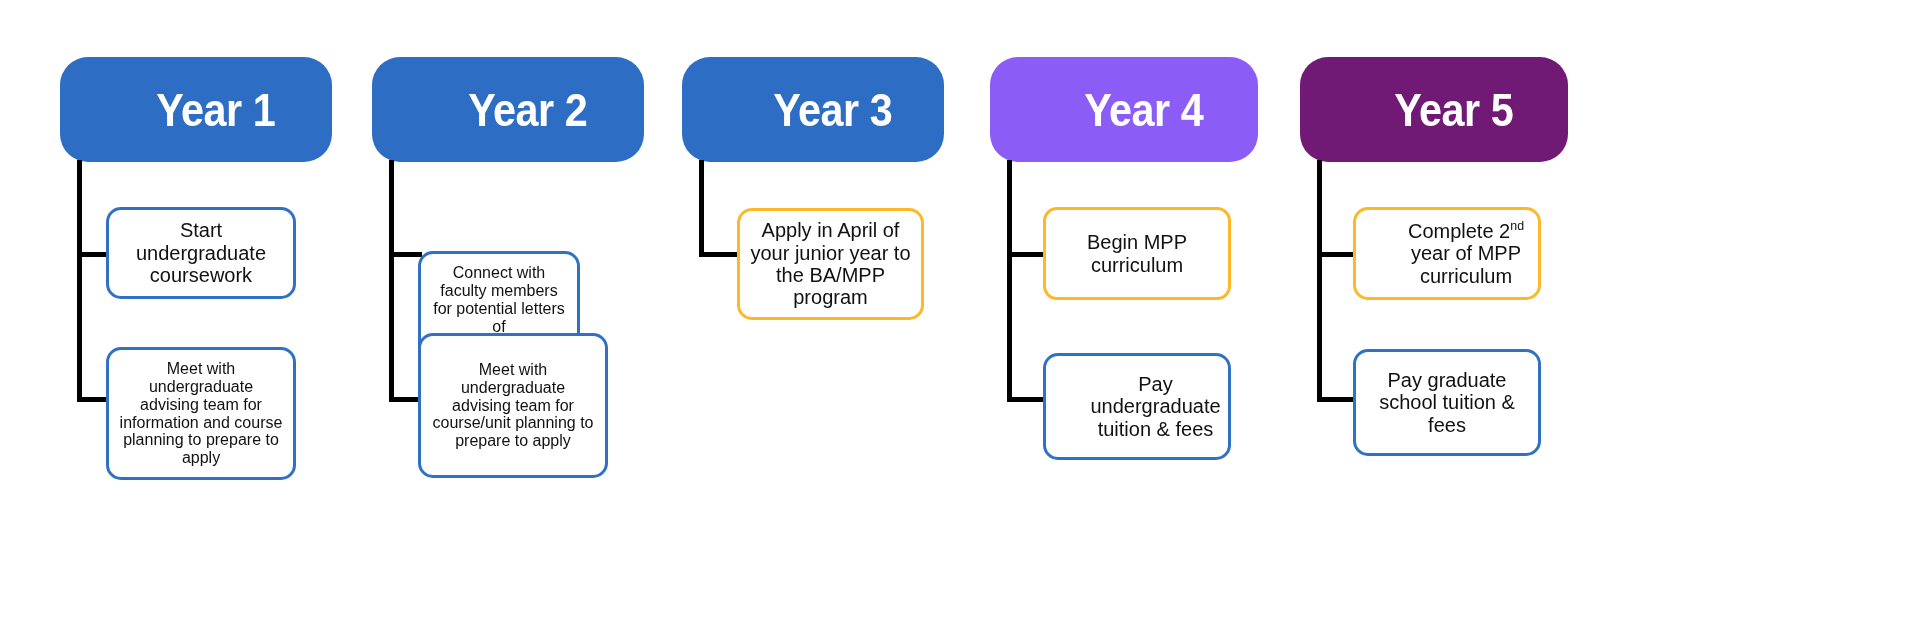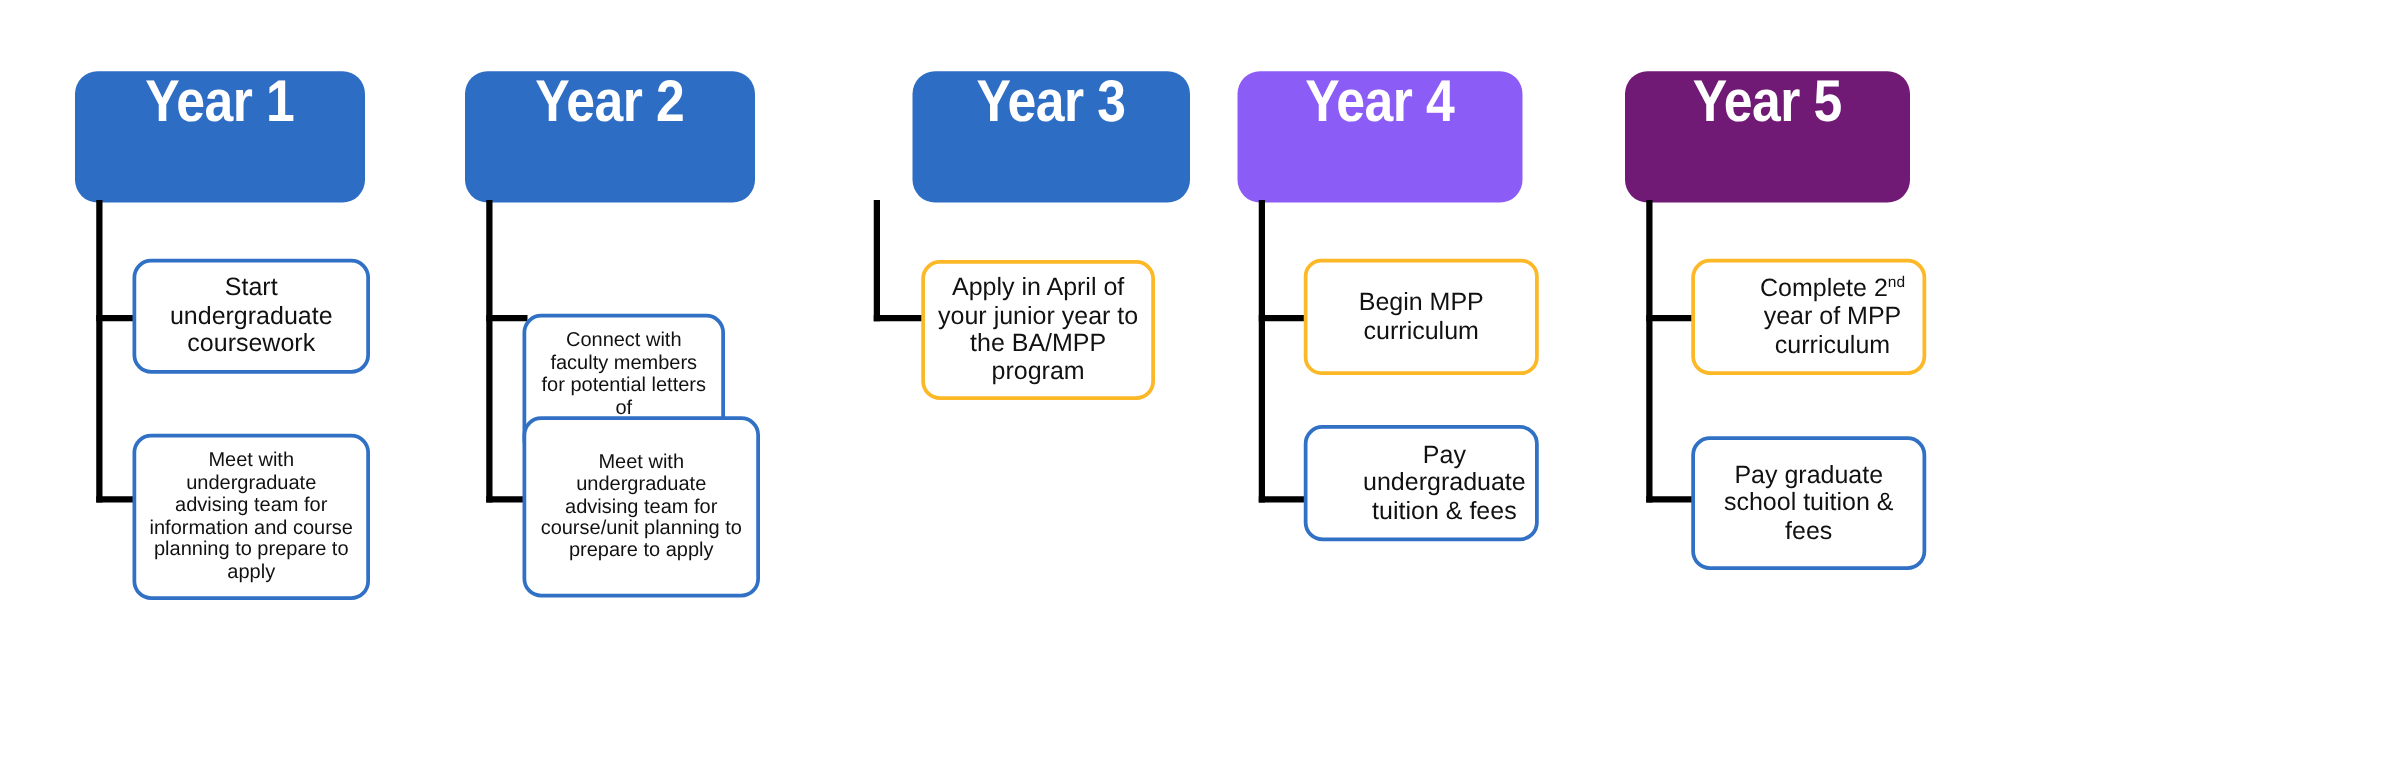--- a/index.html
+++ b/index.html
@@ -22,23 +22,25 @@
   }
 
   
   .year-header{
     position:absolute;
     left:10px;
     top:57px;
     width:286px;
     height:122px;
     background:var(--brand,#2E6DC4);
-    border-radius:18px;
+    border-radius:28px;
     display:flex;
+    align-items:center;
     justify-content:center;
+    padding-left:40px;
   }
   .year-header .year-label{
     color:#ffffff;
     font-size:47px;
     font-weight:700;
     letter-spacing:-0.5px;
     font-family:"Liberation Sans Narrow","Liberation Sans","DejaVu Sans Condensed",sans-serif;
     transform:scaleX(0.88);
     transform-origin:center;
     white-space:nowrap;
@@ -113,21 +115,21 @@
 
     <div class="node-box" style="left: 56px; top: 206px; width: 162px; height: 116px; border-color: rgb(48, 112, 197); margin-top: 45px;">
       <span class="node-text small">Connect with faculty members for potential letters of recommendation</span>
     </div>
     <div class="node-box" style="left: 56px; top: 333px; width: 190px; height: 145px; border-color: rgb(48, 112, 197);">
       <span class="node-text small">Meet with undergraduate advising team for course/unit planning to prepare to apply</span>
     </div>
   </div>
 
   <div class="column" style="left:672px;width:300px;">
-    <div class="year-header" style="left: 10px; top: 57px; width: 222px; height: 105px; background: rgb(46, 109, 196); margin-left: 48px;">
+    <div class="year-header" style="left: 10px; top: 57px; width: 222px; height: 105px; background: rgb(46, 109, 196);">
       <span class="year-label">Year 3</span>
     </div>
     <div class="trunk" style="left: 27px; top: 160px; height: 97px; background: rgb(0, 0, 0);"></div>
     <div class="stub" style="left: 27px; top: 252px; width: 42px; background: rgb(0, 0, 0);"></div>
 
     <div class="node-box accent" style="left: 65px; top: 208px; width: 187px; height: 112px; border-color: rgb(252, 184, 39);">
       <span class="node-text">Apply in April of your junior year to the BA/MPP program</span>
     </div>
   </div>
 
@@ -135,21 +137,21 @@
     <div class="year-header" style="left: 10px; top: 57px; width: 228px; height: 105px; background: #8b5cf6;">
       <span class="year-label">Year 4</span>
     </div>
     <div class="trunk" style="left: 27px; top: 160px; height: 242px; background: rgb(0, 0, 0);"></div>
     <div class="stub" style="left: 27px; top: 252px; width: 40px; background: rgb(0, 0, 0);"></div>
     <div class="stub" style="left: 27px; top: 397px; width: 40px; background: rgb(0, 0, 0);"></div>
 
     <div class="node-box accent" style="left: 63px; top: 207px; width: 188px; height: 93px; border-color: rgb(252, 184, 39); border-radius: 14px;">
       <span class="node-text">Begin MPP curriculum</span>
     </div>
-    <div class="node-box" style="left: 63px; top: 340px; width: 188px; height: 93px; border-color: rgb(48, 112, 197); padding-left: 47px;">
+    <div class="node-box" style="left: 63px; top: 353px; width: 188px; height: 107px; border-color: rgb(48, 112, 197); padding-left: 47px;">
       <span class="node-text">Pay undergraduate tuition &amp; fees</span>
     </div>
   </div>
 
   <div class="column" style="left:1290px;width:300px;">
     <div class="year-header" style="left: 10px; top: 57px; width: 228px; height: 105px; background: #701a75;">
       <span class="year-label">Year 5</span>
     </div>
     <div class="trunk" style="left: 27px; top: 160px; height: 242px; background: rgb(0, 0, 0);"></div>
     <div class="stub" style="left: 27px; top: 252px; width: 40px; background: rgb(0, 0, 0);"></div>

